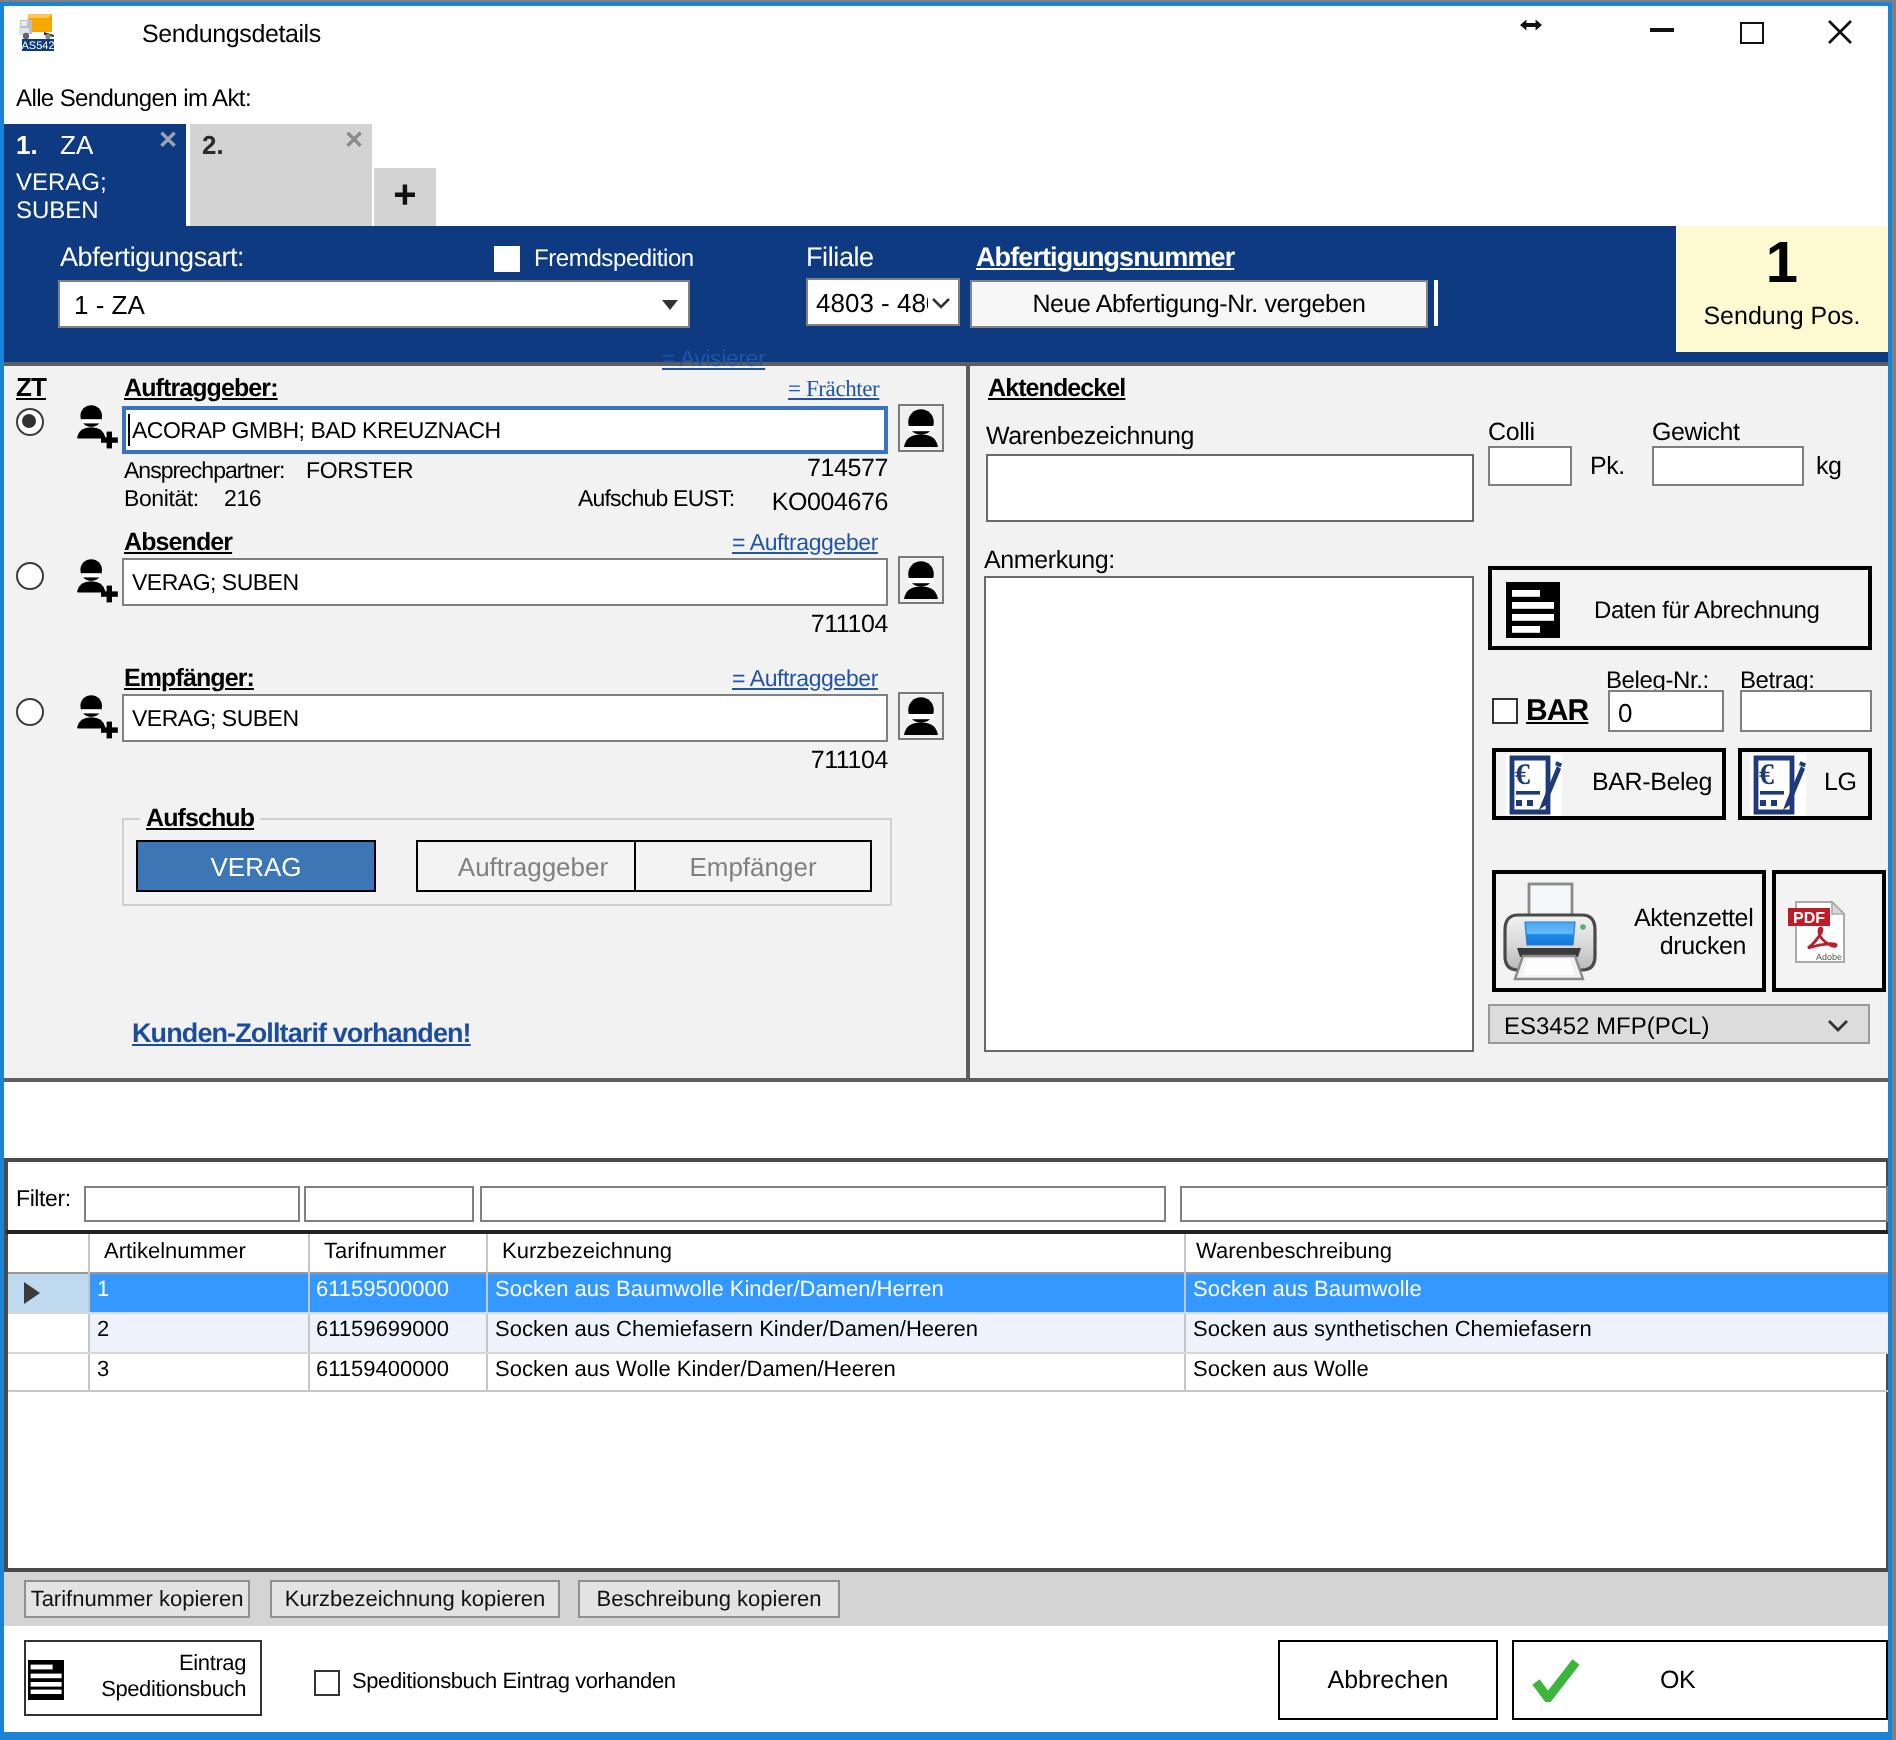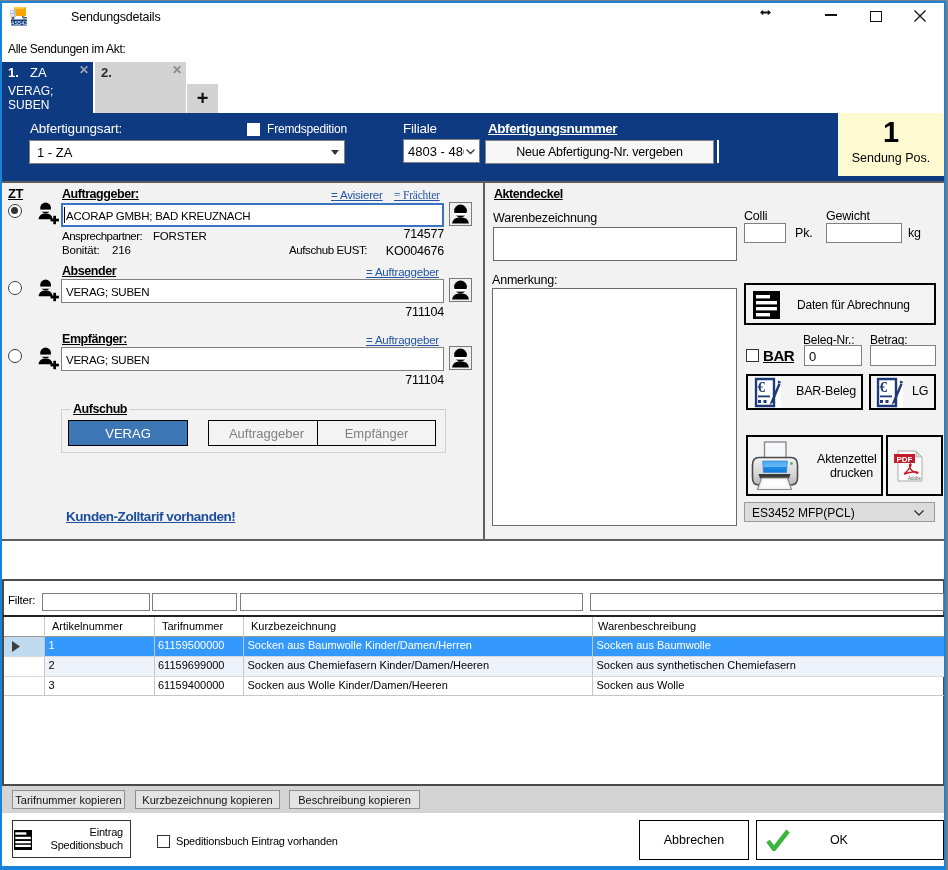--- a/index.html
+++ b/index.html
@@ -111,21 +111,21 @@
   <div class="abs" style="left:838px; top:113px; width:106px; height:63px; background:#fdfad2;">
     <div class="abs b" style="left:0; top:3px; width:106px; text-align:center; font-size:29px; color:#000;">1</div>
     <div class="abs" style="left:0; top:38px; width:106px; text-align:center; font-size:12.5px; color:#000;">Sendung Pos.</div>
   </div>
 
   <div class="abs" id="panelstrip"></div>
   <div class="abs" id="paneldiv"></div>
   <div class="lbl b" style="left:8px; top:186px; font-size:13px;">ZT</div>
 
   <div class="lbl b" style="left:62px; top:187px;">Auftraggeber:</div>
-  <div class="link" style="left:331px; top:189px;text-decoration:underline;">= Avisierer</div>
+  <div class="link" style="left:331px; top:174px;text-decoration:underline;">= Avisierer</div>
   <div class="link" style="left:394px; top:189px;font-family:Liberation Serif, serif;">= Frächter</div>
   <div class="abs radio sel" style="left:8px; top:204px;"></div>
   <svg class="abs" style="left:38px; top:202px;" width="22" height="23" viewBox="0 0 22 23">
       <circle cx="7.6" cy="6" r="5.4" fill="#000"></circle>
       <rect x="2.6" y="7.6" width="10" height="2.1" fill="#fff"></rect>
       <path d="M0.5 16.8 Q1.6 11.6 7.6 11.6 Q13.6 11.6 14.7 16.8 L14.2 17.2 H1 Z" fill="#000"></path>
       <rect x="15.3" y="13.8" width="2.7" height="8.4" fill="#000"></rect>
       <rect x="12.5" y="16.7" width="8.4" height="2.7" fill="#000"></rect>
     </svg>
   <div class="inp" style="left:61px; top:203px; width:383px; height:24px; border:2px solid #3a73c2;">

